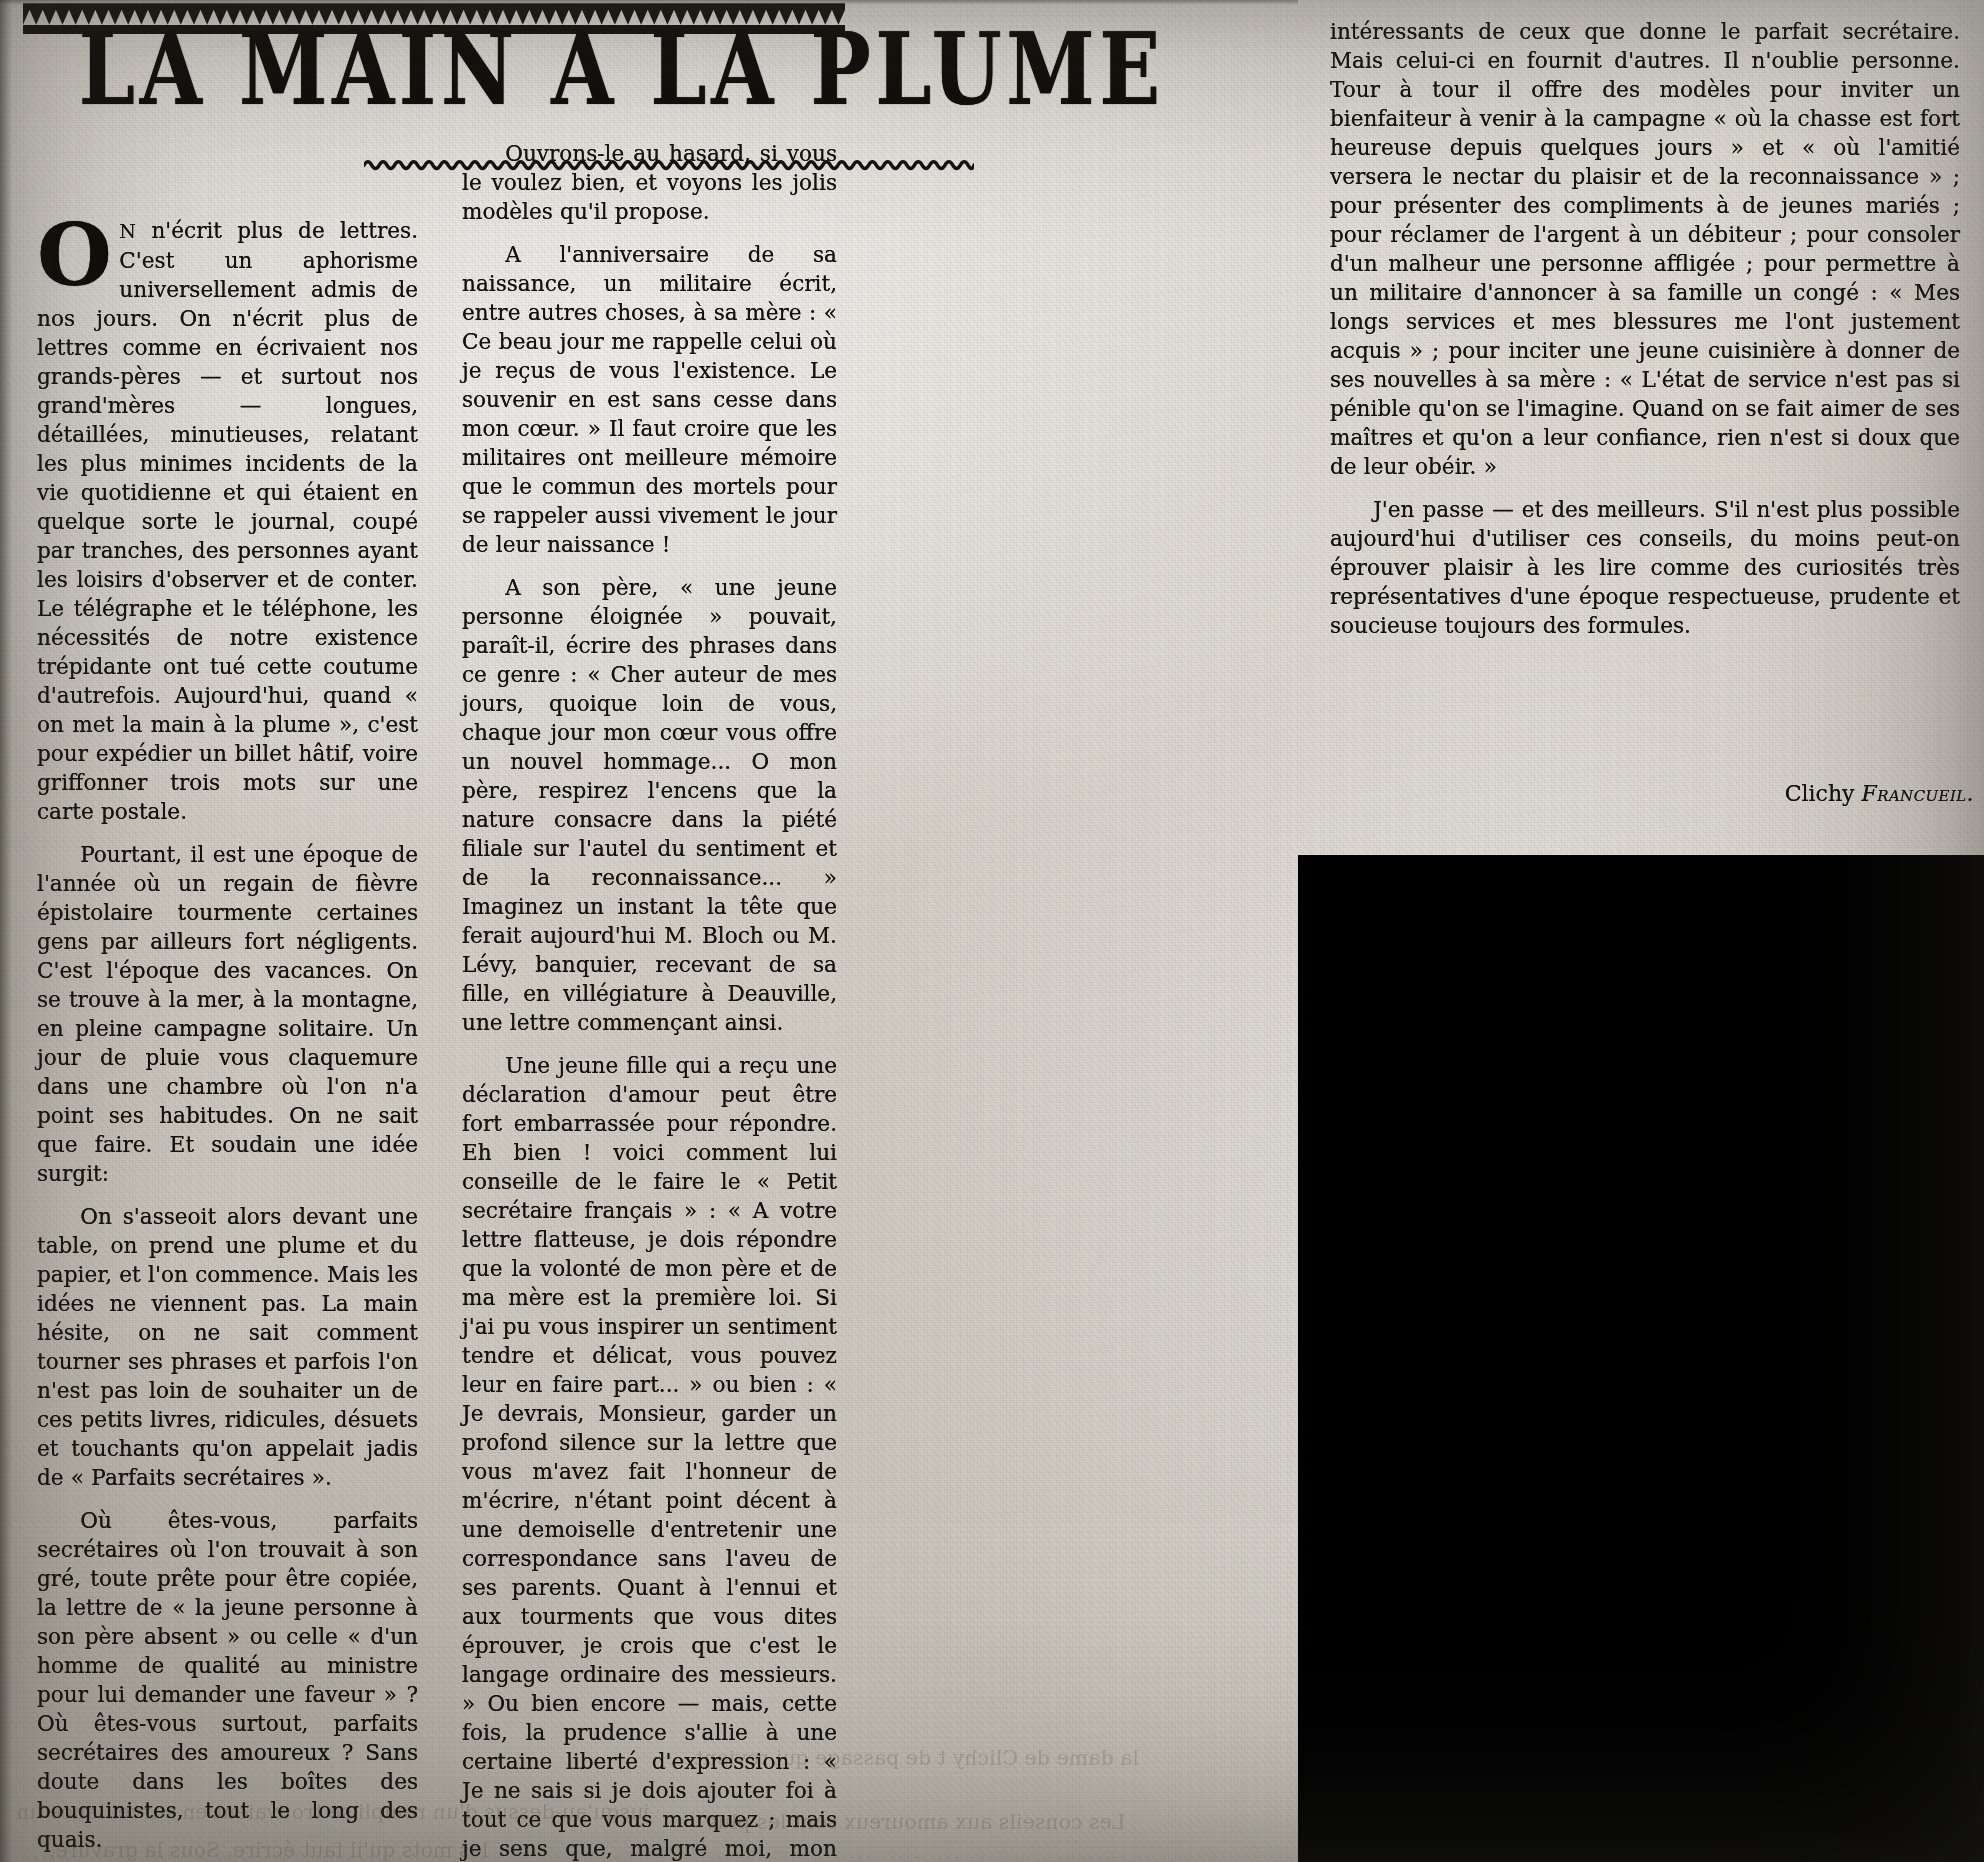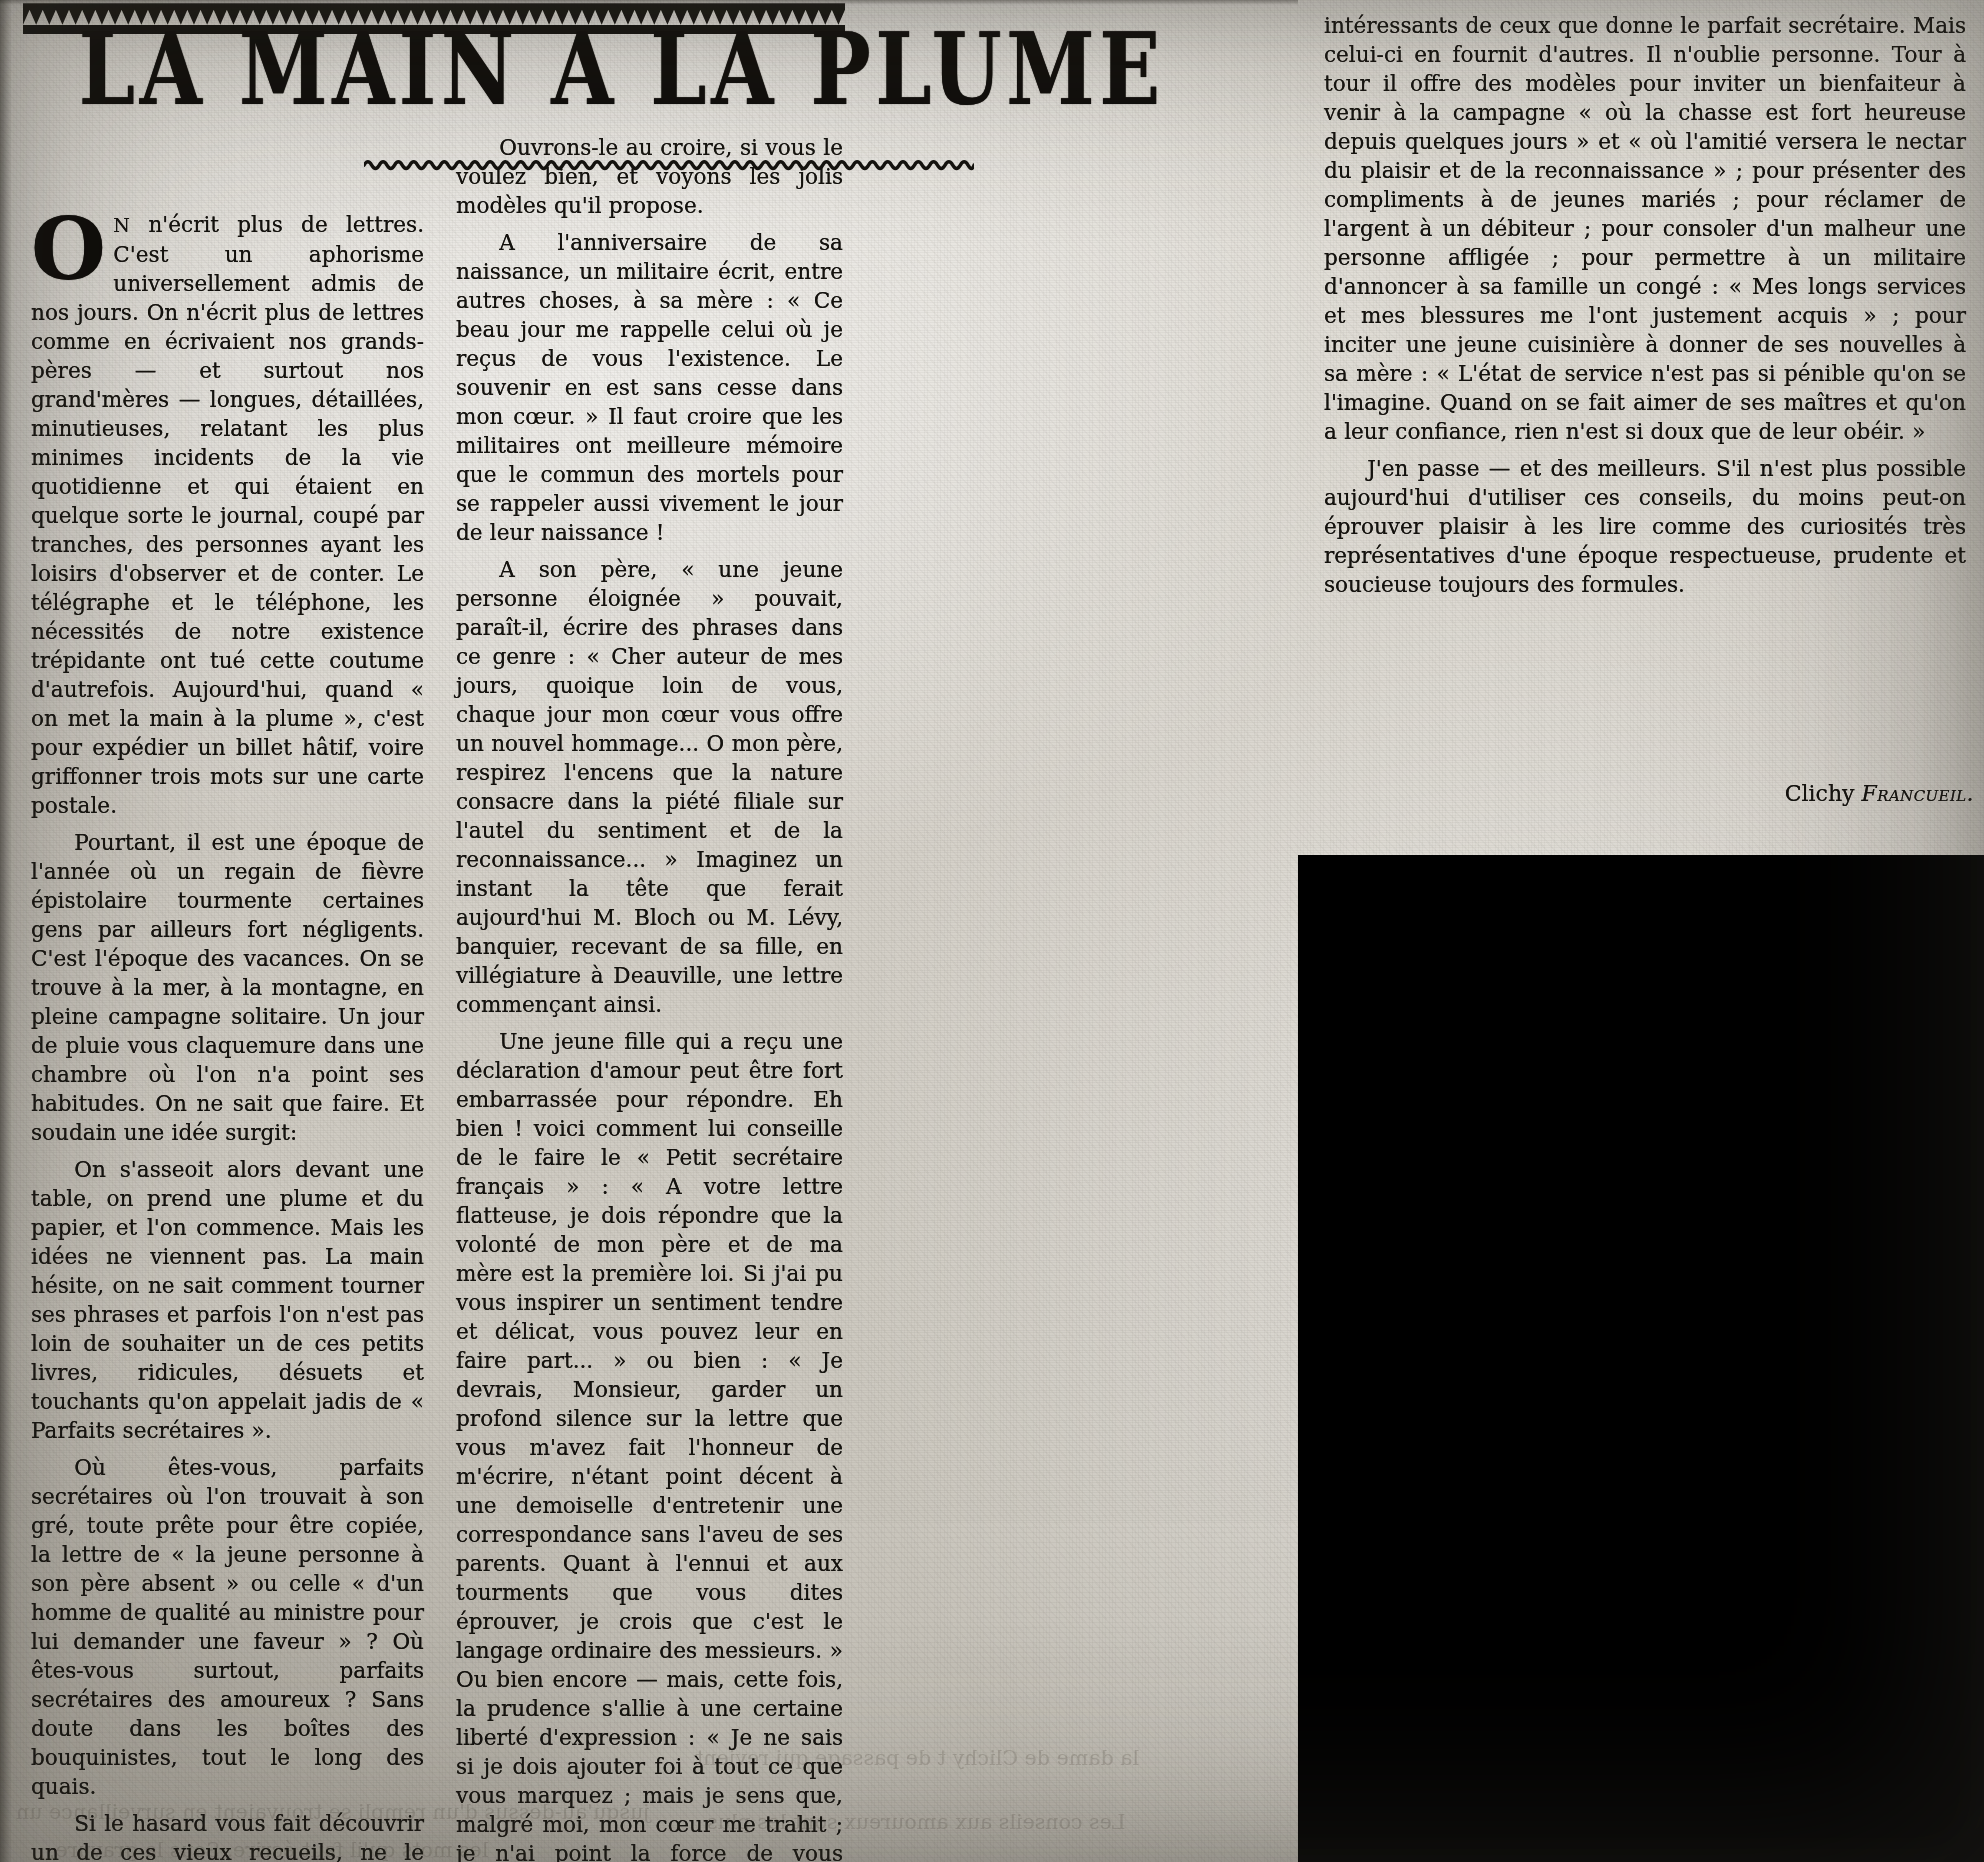--- a/index.html
+++ b/index.html
@@ -97,21 +97,21 @@
     font-family:"DejaVu Serif", serif;
     font-size:21.6px;
     line-height:29px;
     color:#14120e;
     text-align:justify;
     text-justify:inter-word;
     -webkit-hyphens:none;hyphens:none;
     word-spacing:0.4px;
     text-shadow:0 0 0.6px rgba(22,20,16,.85);
   }
-  .col p{margin:8px;text-indent:2.0em;}
+  .col p{margin:14px;text-indent:2.0em;}
   .col p.noind{text-indent:0;}
 
   #col1{left:23px;top:202px;width:409px;}
   #col2{left:448px;top:125px;width:403px;}
   #col3{left:1316px;top:3.3px;width:658px;}
 
   
   .dropcap{
     float:left;
     font-family:"DejaVu Serif", serif;
@@ -193,21 +193,21 @@
 
   <div id="col1" class="col">
     <p class="noind"><span class="dropcap">O</span><span class="sc">N</span><span> n'écrit plus de lettres. C'est un aphorisme universellement admis de nos jours. On n'écrit plus de lettres comme en écrivaient nos grands-pères — et surtout nos grand'mères — longues, détaillées, minutieuses, relatant les plus minimes incidents de la vie quotidienne et qui étaient en quelque sorte le journal, coupé par tranches, des personnes ayant les loisirs d'observer et de conter. Le télégraphe et le téléphone, les nécessités de notre existence trépidante ont tué cette coutume d'autrefois. Aujourd'hui, quand « on met la main à la plume », c'est pour expédier un billet hâtif, voire griffonner trois mots sur une carte postale.</span></p>
     <p>Pourtant, il est une époque de l'année où un regain de fièvre épistolaire tourmente certaines gens par ailleurs fort négligents. C'est l'époque des vacances. On se trouve à la mer, à la montagne, en pleine campagne solitaire. Un jour de pluie vous claquemure dans une chambre où l'on n'a point ses habitudes. On ne sait que faire. Et soudain une idée surgit:</p>
     <p>On s'asseoit alors devant une table, on prend une plume et du papier, et l'on commence. Mais les idées ne viennent pas. La main hésite, on ne sait comment tourner ses phrases et parfois l'on n'est pas loin de souhaiter un de ces petits livres, ridicules, désuets et touchants qu'on appelait jadis de « Parfaits secrétaires ».</p>
     <p>Où êtes-vous, parfaits secrétaires où l'on trouvait à son gré, toute prête pour être copiée, la lettre de « la jeune personne à son père absent » ou celle « d'un homme de qualité au ministre pour lui demander une faveur » ? Où êtes-vous surtout, parfaits secrétaires des amoureux ? Sans doute dans les boîtes des bouquinistes, tout le long des quais.</p>
     <p>Si le hasard vous fait découvrir un de ces vieux recueils, ne le dédaignez pas ! Rien n'est plus savoureux que de feuilleter ces pages sur lesquelles se sont penchés tant de fronts sans malice. Tenez ! en voici un qui s'intitule « Le petit secrétaire français, ou modèle de pétitions et de lettres sur toutes sortes de sujets ». Sur la couverture, on voit une image représentant un écrivain à sa table et, près de lui, une dame qui, évidemment, lui souffle les mots qu'il faut écrire. Sous la gravure,</p>
   </div>
 
   <div id="col2" class="col">
-    <p>Ouvrons-le au croire, si vous le voulez bien, et voyons les jolis modèles qu'il propose.</p>
+    <p>Ouvrons-le au hasard, si vous le voulez bien, et voyons les jolis modèles qu'il propose.</p>
     <p>A l'anniversaire de sa naissance, un militaire écrit, entre autres choses, à sa mère : « Ce beau jour me rappelle celui où je reçus de vous l'existence. Le souvenir en est sans cesse dans mon cœur. » Il faut croire que les militaires ont meilleure mémoire que le commun des mortels pour se rappeler aussi vivement le jour de leur naissance !</p>
     <p>A son père, « une jeune personne éloignée » pouvait, paraît-il, écrire des phrases dans ce genre : « Cher auteur de mes jours, quoique loin de vous, chaque jour mon cœur vous offre un nouvel hommage... O mon père, respirez l'encens que la nature consacre dans la piété filiale sur l'autel du sentiment et de la reconnaissance... » Imaginez un instant la tête que ferait aujourd'hui M. Bloch ou M. Lévy, banquier, recevant de sa fille, en villégiature à Deauville, une lettre commençant ainsi.</p>
     <p>Une jeune fille qui a reçu une déclaration d'amour peut être fort embarrassée pour répondre. Eh bien ! voici comment lui conseille de le faire le « Petit secrétaire français » : « A votre lettre flatteuse, je dois répondre que la volonté de mon père et de ma mère est la première loi. Si j'ai pu vous inspirer un sentiment tendre et délicat, vous pouvez leur en faire part... » ou bien : « Je devrais, Monsieur, garder un profond silence sur la lettre que vous m'avez fait l'honneur de m'écrire, n'étant point décent à une demoiselle d'entretenir une correspondance sans l'aveu de ses parents. Quant à l'ennui et aux tourments que vous dites éprouver, je crois que c'est le langage ordinaire des messieurs. » Ou bien encore — mais, cette fois, la prudence s'allie à une certaine liberté d'expression : « Je ne sais si je dois ajouter foi à tout ce que vous marquez ; mais je sens que, malgré moi, mon cœur me trahit ; je n'ai point la force de vous cacher plus longtemps la tendresse et l'estime que je ressens pour vous. »</p>
 
   </div>
 
   <div id="col3" class="col">
     <p class="noind">intéressants de ceux que donne le parfait secrétaire. Mais celui-ci en fournit d'autres. Il n'oublie personne. Tour à tour il offre des modèles pour inviter un bienfaiteur à venir à la campagne « où la chasse est fort heureuse depuis quelques jours » et « où l'amitié versera le nectar du plaisir et de la reconnaissance » ; pour présenter des compliments à de jeunes mariés ; pour réclamer de l'argent à un débiteur ; pour consoler d'un malheur une personne affligée ; pour permettre à un militaire d'annoncer à sa famille un congé : « Mes longs services et mes blessures me l'ont justement acquis » ; pour inciter une jeune cuisinière à donner de ses nouvelles à sa mère : « L'état de service n'est pas si pénible qu'on se l'imagine. Quand on se fait aimer de ses maîtres et qu'on a leur confiance, rien n'est si doux que de leur obéir. »</p>
     <p>J'en passe — et des meilleurs. S'il n'est plus possible aujourd'hui d'utiliser ces conseils, du moins peut-on éprouver plaisir à les lire comme des curiosités très représentatives d'une époque respectueuse, prudente et soucieuse toujours des formules.</p>
   </div>

